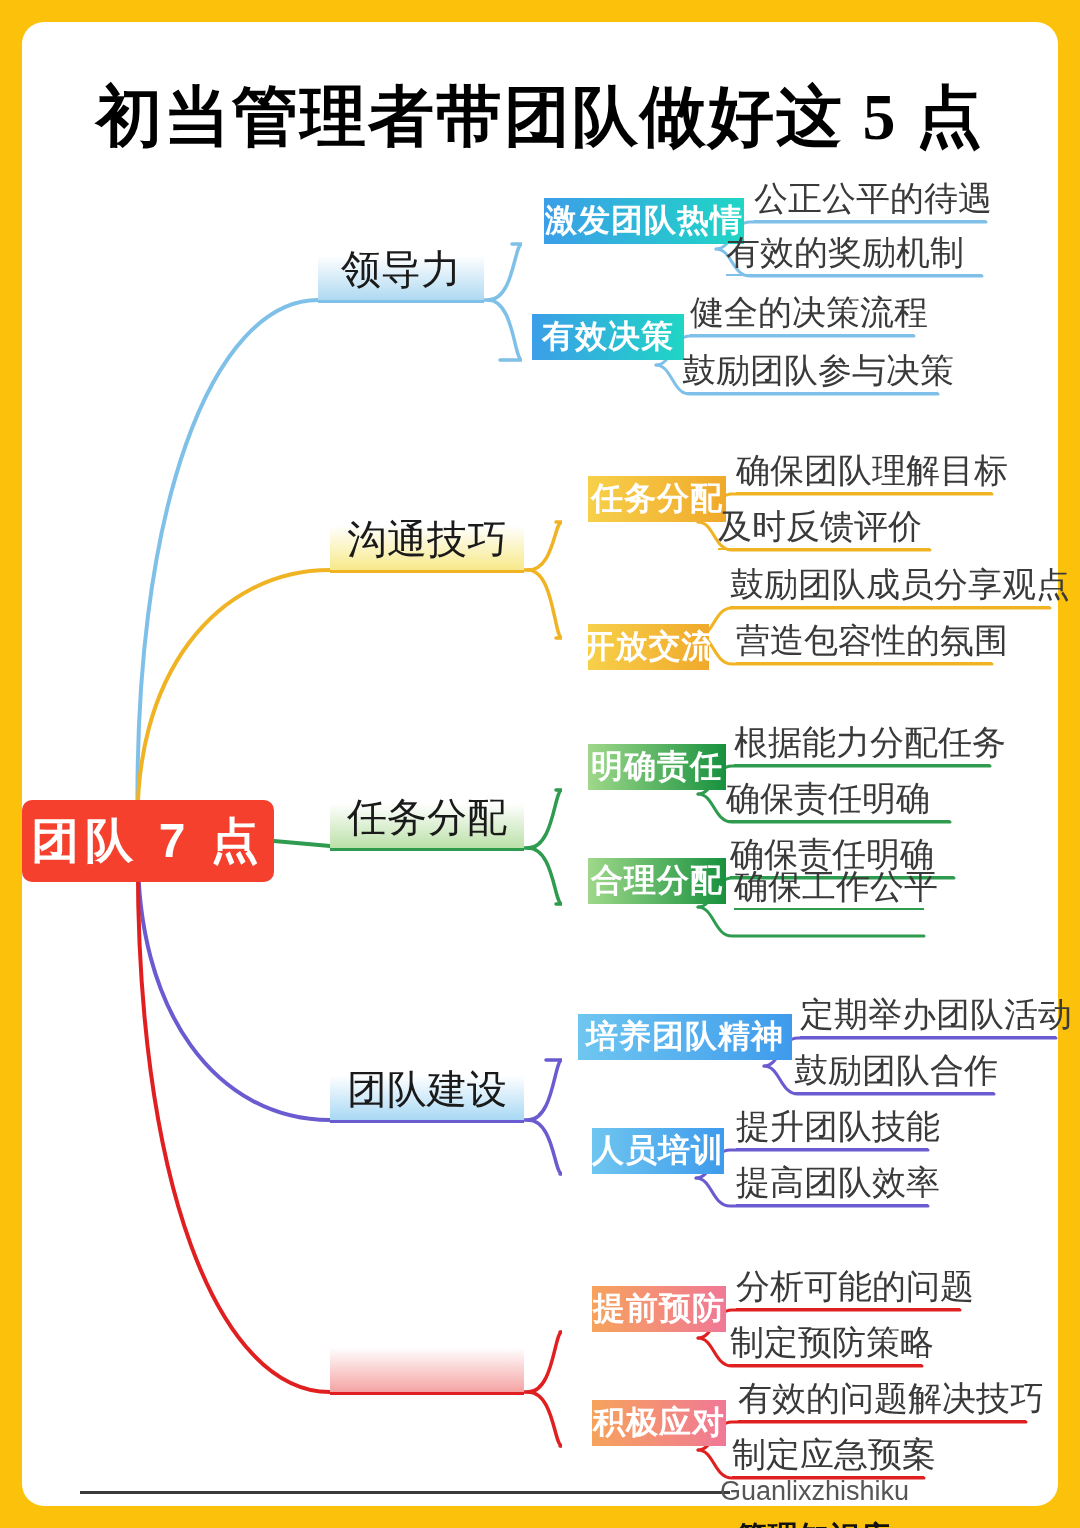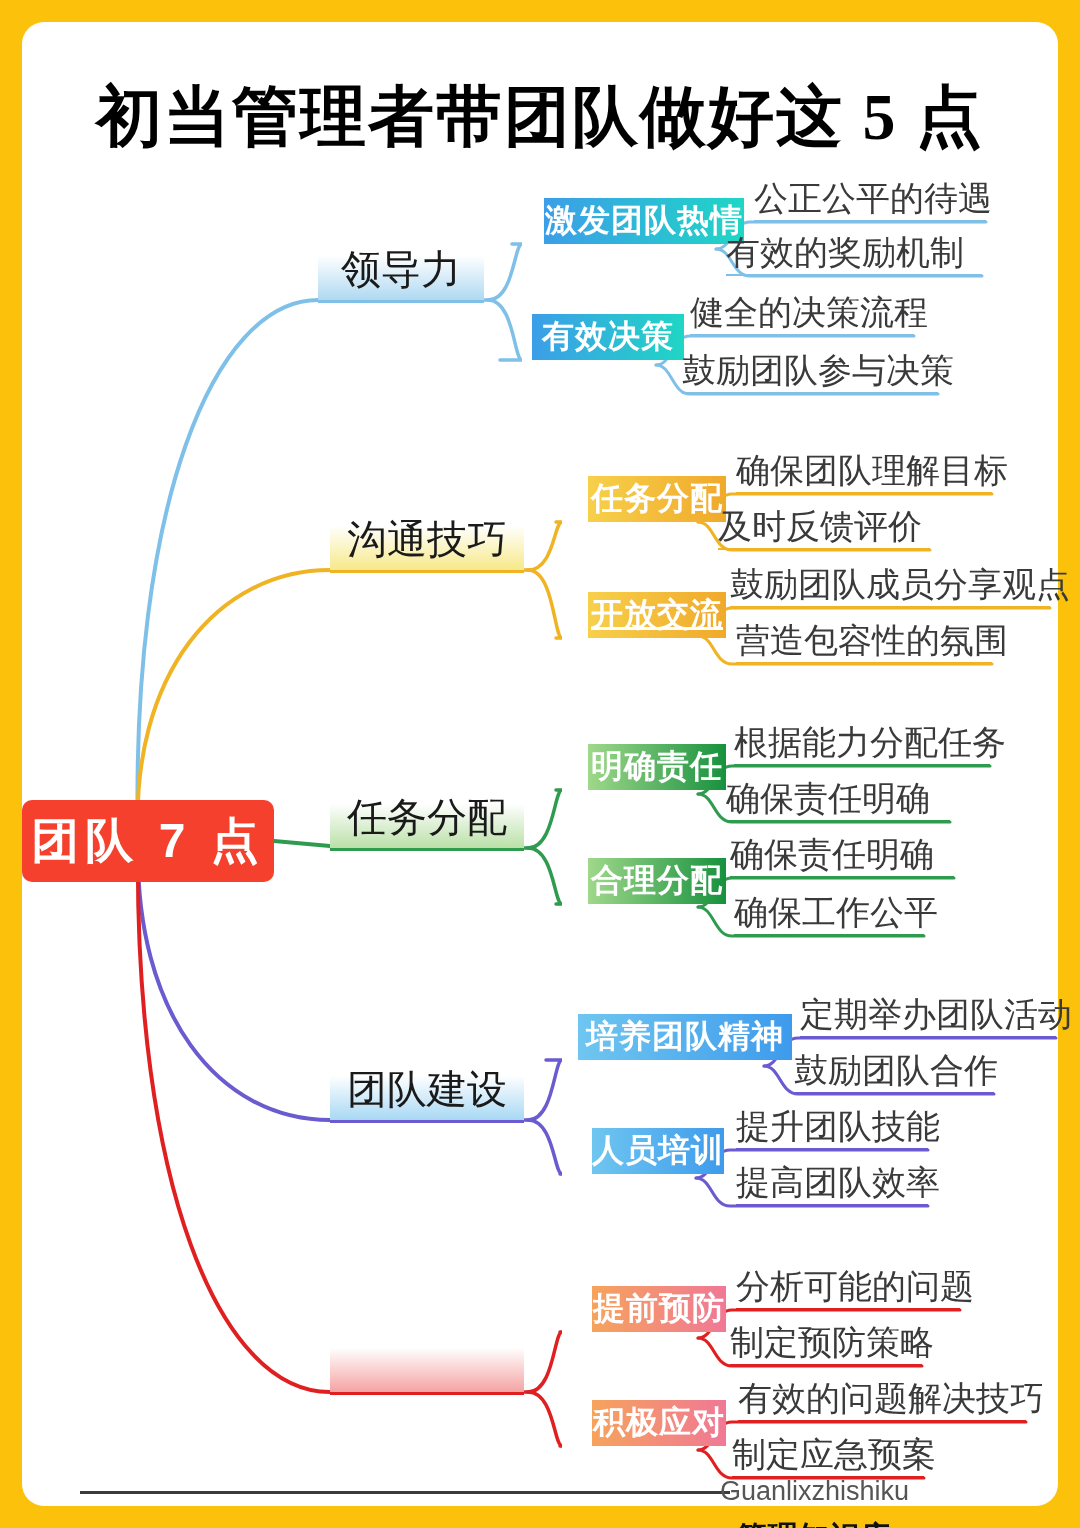--- a/index.html
+++ b/index.html
@@ -183,39 +183,39 @@
       <div class="leaf" style="left: 682px; top: 348px; width: 256px; height: 46px;"><span>鼓励团队参与决策</span><span class="lul" style="background: rgb(127, 192, 232);"></span></div>
       <div class="branch" style="left: 330px; top: 508px; width: 194px; background: linear-gradient(rgb(255, 255, 255) 0%, rgb(255, 255, 255) 28%, rgb(247, 233, 138) 100%);">
         <span>沟通技巧</span>
         <span class="ul" style="background: rgb(240, 179, 35);"></span>
       </div>
       <div class="sub" style="left: 556px; top: 476px; width: 138px; background: linear-gradient(to right, rgb(247, 208, 74), rgb(240, 169, 43));">
         <span>任务分配</span>
       </div>
       <div class="leaf" style="left: 736px; top: 448px; width: 256px; height: 46px;"><span>确保团队理解目标</span><span class="lul" style="background: rgb(240, 179, 35);"></span></div>
       <div class="leaf" style="left: 718px; top: 504px; width: 212px; height: 46px;"><span>及时反馈评价</span><span class="lul" style="background: rgb(240, 179, 35);"></span></div>
-      <div class="sub" style="left: 556px; top: 592px; width: 138px; background: linear-gradient(to right, rgb(247, 208, 74), rgb(240, 169, 43)); text-decoration: underline;">
+      <div class="sub" style="left: 556px; top: 624px; width: 121px; background: linear-gradient(to right, rgb(247, 208, 74), rgb(240, 169, 43));">
         <span>开放交流</span>
       </div>
       <div class="leaf" style="left: 730px; top: 562px; width: 320px; height: 46px;"><span>鼓励团队成员分享观点</span><span class="lul" style="background: rgb(240, 179, 35);"></span></div>
       <div class="leaf" style="left: 736px; top: 618px; width: 256px; height: 46px;"><span>营造包容性的氛围</span><span class="lul" style="background: rgb(240, 179, 35);"></span></div>
       <div class="branch" style="left: 330px; top: 786px; width: 194px; background: linear-gradient(rgb(255, 255, 255) 0%, rgb(255, 255, 255) 28%, rgb(187, 224, 168) 100%);">
         <span>任务分配</span>
         <span class="ul" style="background: rgb(46, 155, 79);"></span>
       </div>
       <div class="sub" style="left: 556px; top: 744px; width: 138px; background: linear-gradient(to right, rgb(159, 216, 138), rgb(23, 145, 62));">
         <span>明确责任</span>
       </div>
       <div class="leaf" style="left: 734px; top: 720px; width: 256px; height: 46px;"><span>根据能力分配任务</span><span class="lul" style="background: rgb(46, 155, 79);"></span></div>
       <div class="leaf" style="left: 726px; top: 776px; width: 224px; height: 46px;"><span>确保责任明确</span><span class="lul" style="background: rgb(46, 155, 79);"></span></div>
       <div class="sub" style="left: 556px; top: 858px; width: 138px; background: linear-gradient(to right, rgb(159, 216, 138), rgb(23, 145, 62));">
         <span>合理分配</span>
       </div>
       <div class="leaf" style="left: 730px; top: 832px; width: 224px; height: 46px;"><span>确保责任明确</span><span class="lul" style="background: rgb(46, 155, 79);"></span></div>
-      <div class="leaf" style="left: 734px; top: 890px; width: 190px; height: 46px;"><span>确保工作公平</span><span class="lul" style="background: rgb(46, 155, 79);"></span></div>
+      <div class="leaf" style="left: 734px; top: 864px; width: 190px; height: 46px;"><span>确保工作公平</span><span class="lul" style="background: rgb(46, 155, 79);"></span></div>
       <div class="branch" style="left: 330px; top: 1058px; width: 194px; background: linear-gradient(rgb(255, 255, 255) 0%, rgb(255, 255, 255) 28%, rgb(168, 216, 244) 100%);">
         <span>团队建设</span>
         <span class="ul" style="background: rgb(106, 91, 208);"></span>
       </div>
       <div class="sub" style="left: 546px; top: 1014px; width: 214px; background: linear-gradient(to right, rgb(111, 198, 240), rgb(62, 155, 236));">
         <span>培养团队精神</span>
       </div>
       <div class="leaf" style="left: 800px; top: 992px; width: 256px; height: 46px;"><span>定期举办团队活动</span><span class="lul" style="background: rgb(106, 91, 208);"></span></div>
       <div class="leaf" style="left: 794px; top: 1048px; width: 200px; height: 46px;"><span>鼓励团队合作</span><span class="lul" style="background: rgb(106, 91, 208);"></span></div>
       <div class="sub" style="left: 560px; top: 1128px; width: 132px; background: linear-gradient(to right, rgb(111, 198, 240), rgb(62, 155, 236));">

